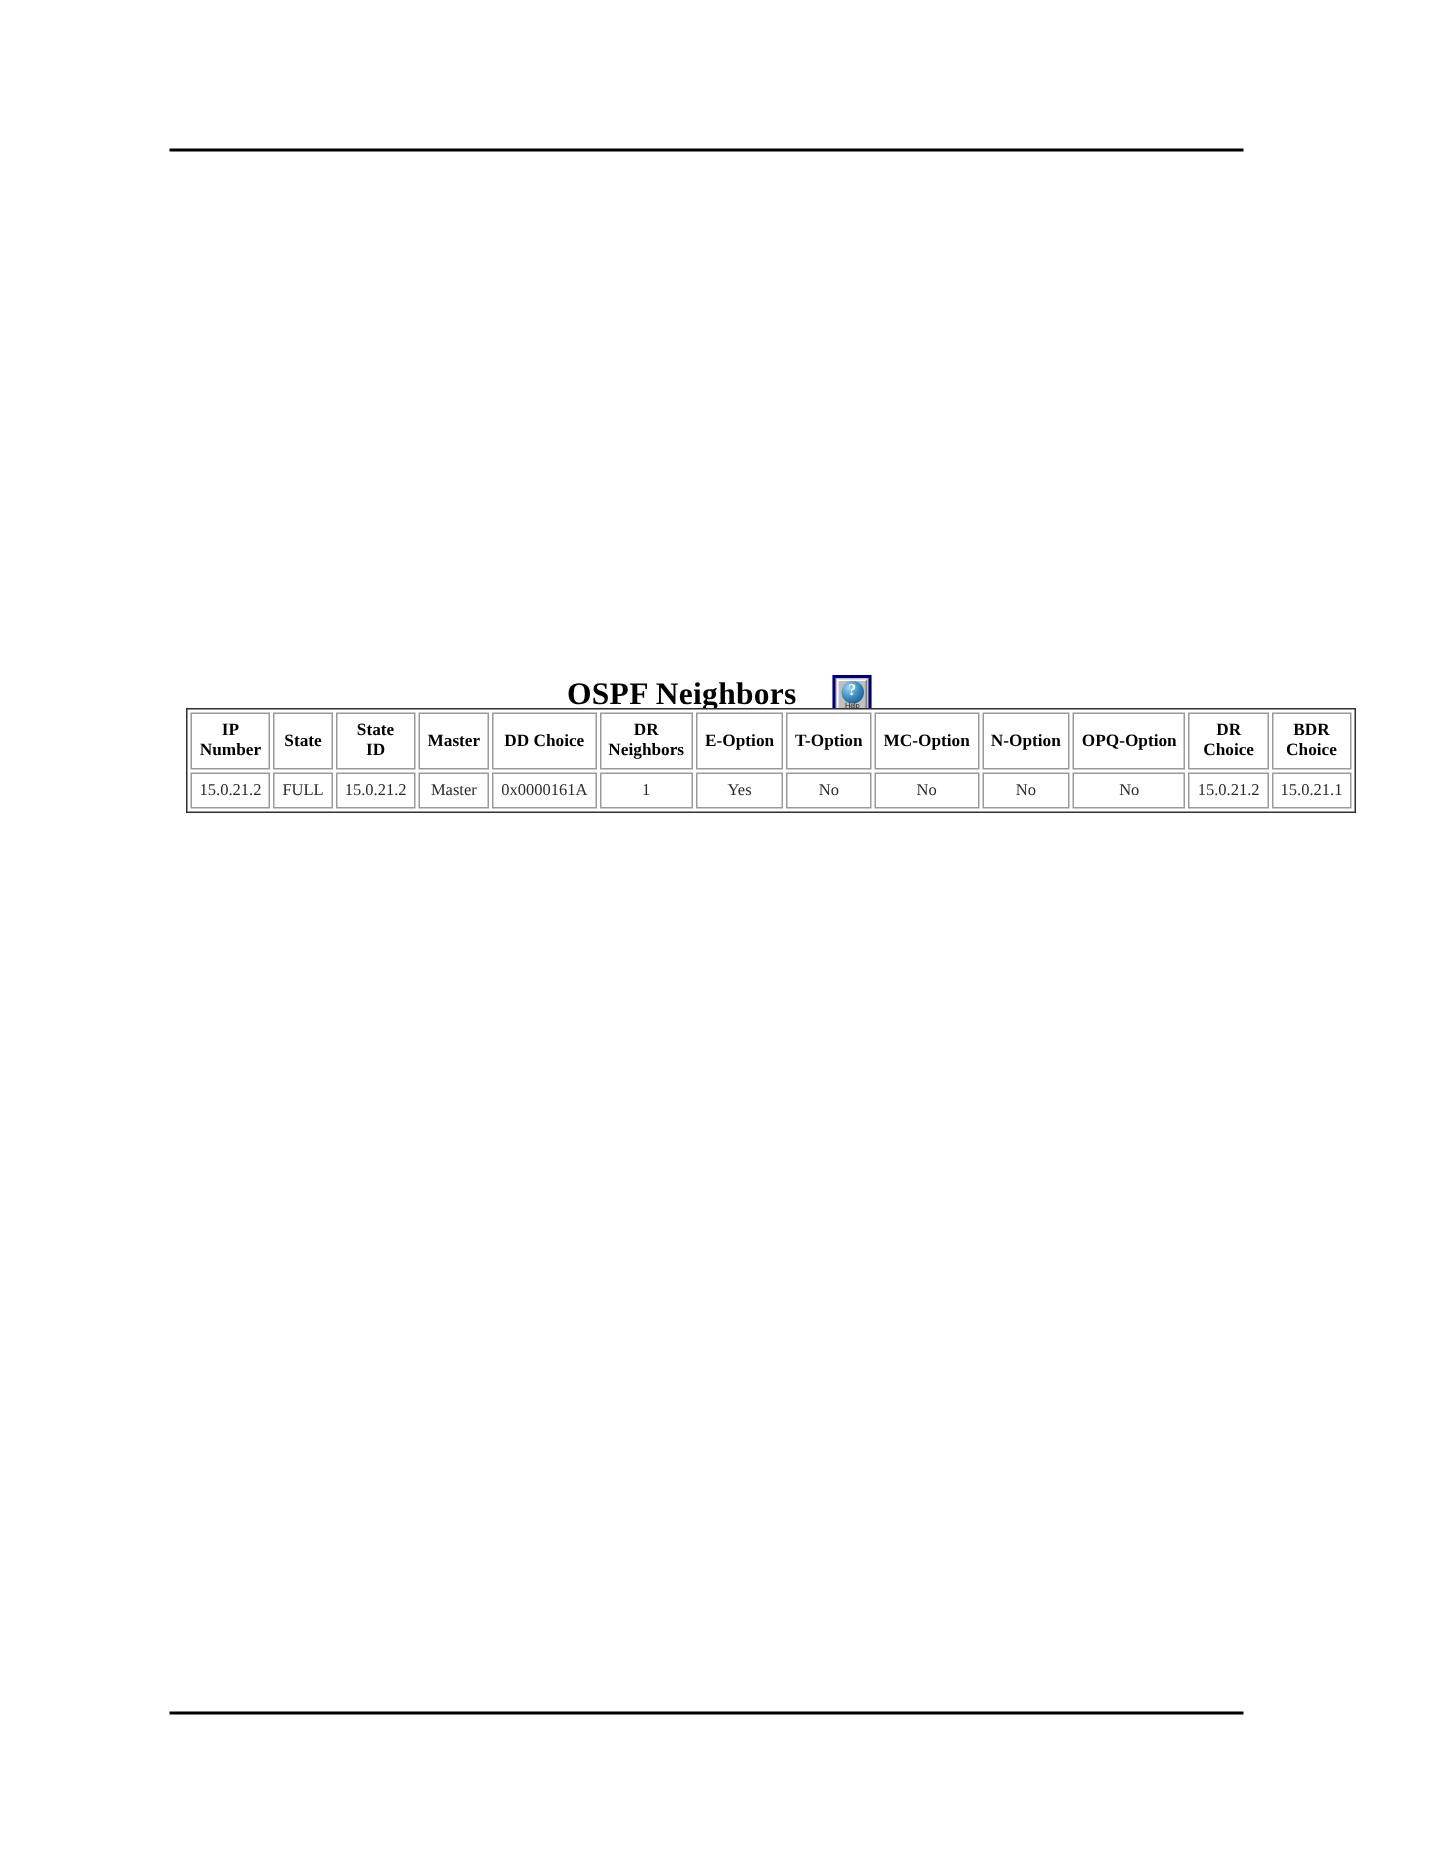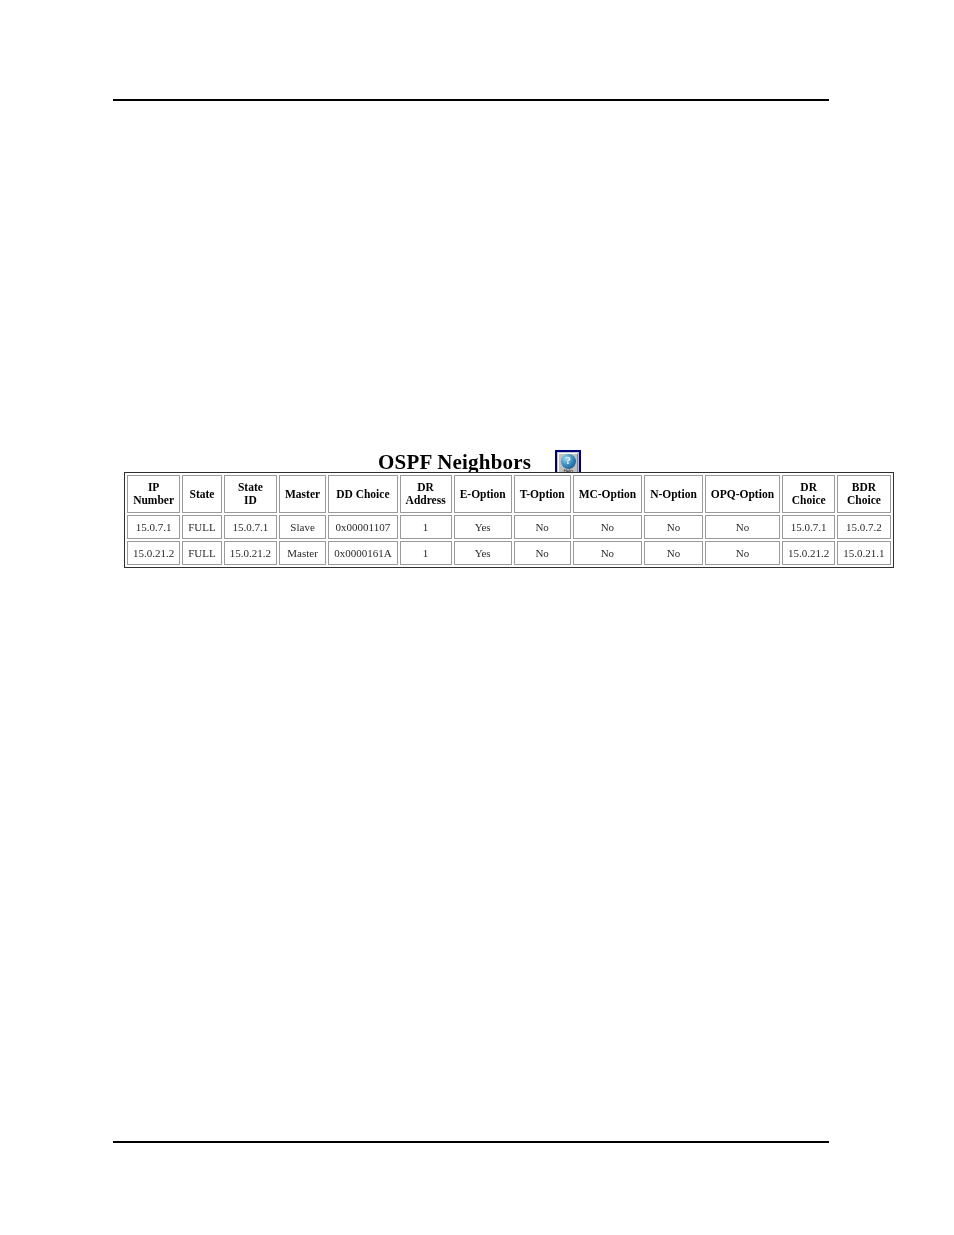--- a/index.html
+++ b/index.html
@@ -181,21 +181,21 @@
             <span class="th-two-line">ID</span>
           </th>
           <th>
             <span>Master</span>
           </th>
           <th>
             <span>DD Choice</span>
           </th>
           <th>
             <span class="th-two-line">DR</span><br>
-            <span class="th-two-line">Address</span>
+            <span class="th-two-line">Neighbors</span>
           </th>
           <th>
             <span>E-Option</span>
           </th>
           <th>
             <span>T-Option</span>
           </th>
           <th>
             <span>MC-Option</span>
           </th>
@@ -209,35 +209,20 @@
             <span class="th-two-line">DR</span><br>
             <span class="th-two-line">Choice</span>
           </th>
           <th>
             <span class="th-two-line">BDR</span><br>
             <span class="th-two-line">Choice</span>
           </th>
         </tr>
       </thead>
       <tbody>
-        <tr>
-          <td>15.0.7.1</td>
-          <td>FULL</td>
-          <td>15.0.7.1</td>
-          <td>Slave</td>
-          <td>0x00001107</td>
-          <td>1</td>
-          <td>Yes</td>
-          <td>No</td>
-          <td>No</td>
-          <td>No</td>
-          <td>No</td>
-          <td>15.0.7.1</td>
-          <td>15.0.7.2</td>
-        </tr>
         <tr>
           <td>15.0.21.2</td>
           <td>FULL</td>
           <td>15.0.21.2</td>
           <td>Master</td>
           <td>0x0000161A</td>
           <td>1</td>
           <td>Yes</td>
           <td>No</td>
           <td>No</td>

